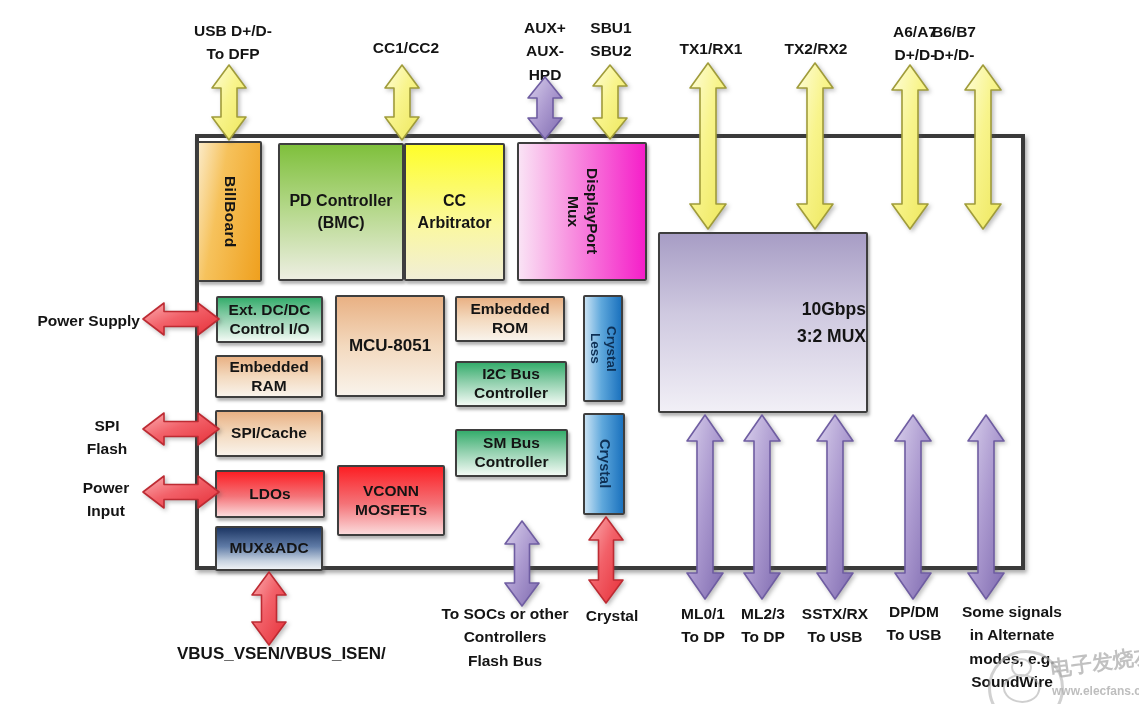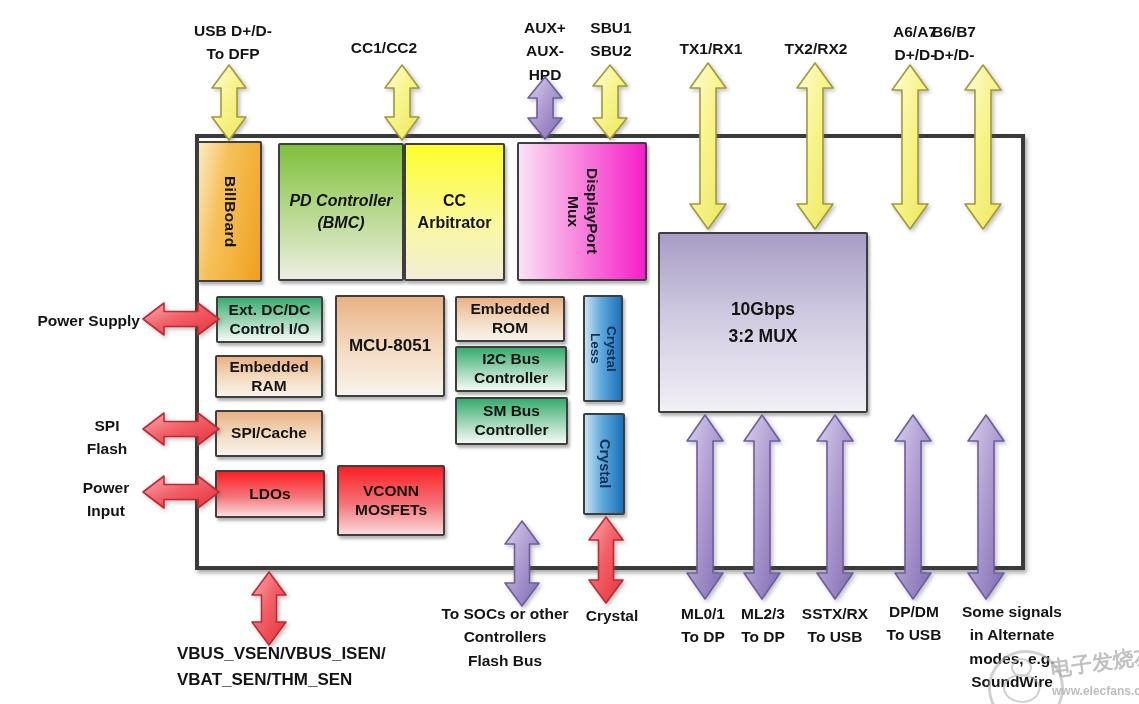--- a/index.html
+++ b/index.html
@@ -6,24 +6,24 @@
   #canvas{position:relative;width:1139px;height:704px;overflow:hidden;background:#fff;
           font-family:"Liberation Sans",sans-serif;color:#141414;}
   .chip{position:absolute;left:195px;top:134px;width:830px;height:436px;box-sizing:border-box;
         border:4.5px solid #3A3A3A;background:#fff;z-index:1;box-shadow:2px 3px 4px rgba(90,90,90,.5);}
   .blk{position:absolute;box-sizing:border-box;border:2.5px solid #3E3E3E;border-radius:2px;
        display:flex;flex-direction:column;align-items:center;justify-content:center;
        font-weight:bold;font-size:15.5px;line-height:1.22;text-align:center;z-index:3;
        box-shadow:2px 3px 3px rgba(90,90,90,.45);}
   .vblk{writing-mode:vertical-rl;}
   .g-orange{background:linear-gradient(100deg,#FBEAC6 0%,#F6C25C 35%,#EFA01E 100%);}
-  .g-pd{background:linear-gradient(180deg,#7FC03C 0%,#B7D98E 50%,#EDEEE2 100%);font-style:italic;}
+  .g-pd{background:linear-gradient(180deg,#7FC03C 0%,#B7D98E 50%,#EDEEE2 100%);}
   .g-ccy{background:linear-gradient(180deg,#FEFE2A 0%,#FAF8A0 60%,#F1EEd6 100%);}
   .g-dp{background:linear-gradient(90deg,#FAE3F5 0%,#F893E0 40%,#F51FC9 100%);}
-  .g-lav{background:linear-gradient(180deg,#A79DC5 0%,#CFC9E0 45%,#F1EFF6 100%);}
+  .g-lav{background:linear-gradient(180deg,#A79DC5 0%,#CFC9E0 45%,#F1EFF6 100%);align-items:flex-end;}
   .g-green{background:linear-gradient(180deg,#35AD6C 0%,#8FCFAC 45%,#F2FAF4 100%);}
   .g-tan{background:linear-gradient(180deg,#E9B184 0%,#F3D9BE 50%,#F9F3EB 100%);}
   .g-red{background:linear-gradient(180deg,#FC1F24 0%,#F47378 55%,#FBDADB 100%);}
   .g-blue{background:linear-gradient(90deg,#C8E2F4 0%,#5FA8DC 45%,#1B72BE 100%);color:#0E3055;}
   .g-navy{background:linear-gradient(180deg,#1E3765 0%,#5F7BA6 45%,#C6D2E0 80%,#EDF1F5 100%);}
   #b-mcu{font-size:17px;} #b-mux10,#b-mux480{font-size:17.5px;line-height:1.5;}
   #b-pd,#b-cc{font-size:16px;line-height:1.35;}
   #b-xless{font-size:13.5px;} #b-xtal{font-size:14.5px;} #b-bill{letter-spacing:.3px;}
   .lbl{position:absolute;font-weight:bold;font-size:15.5px;line-height:1.5;text-align:center;z-index:4;}
   .lbl span{display:block;}
@@ -96,35 +96,36 @@
     <span>ROM</span>
   </div>
   <div class="blk vblk g-blue" id="b-xless" style="left:583px;top:295px;width:40px;height:107px">
     <span>Crystal</span>
     <span>Less</span>
   </div>
   <div class="blk g-tan" style="left:215px;top:355px;width:108px;height:43px">
     <span>Embedded</span>
     <span>RAM</span>
   </div>
-  <div class="blk g-green" style="left:455px;top:346px;width:112px;height:46px">
+  <div class="blk g-green" style="left:455px;top:361px;width:112px;height:46px">
     <span>I2C Bus</span>
     <span>Controller</span>
   </div>
   <div class="blk g-tan" id="b-spi" style="left:215px;top:410px;width:108px;height:47px">SPI/Cache</div>
-  <div class="blk g-green" style="left:455px;top:397px;width:113px;height:48px">
+  <div class="blk g-green" style="left:455px;top:429px;width:113px;height:48px">
     <span>SM Bus</span>
     <span>Controller</span>
   </div>
   <div class="blk vblk g-blue" id="b-xtal" style="left:583px;top:413px;width:42px;height:102px">Crystal</div>
   <div class="blk g-red" id="b-ldos" style="left:215px;top:470px;width:110px;height:48px">LDOs</div>
   <div class="blk g-red" style="left:337px;top:465px;width:108px;height:71px">
     <span>VCONN</span>
     <span>MOSFETs</span>
   </div>
+  <div class="blk g-navy" style="left:215px;top:526px;width:108px;height:45px">MUX&amp;ADC</div>
 
   <div class="arrow" style="left: 211px; top: 64px; width: 36px; height: 77px;"><svg width="36" height="77" viewBox="0 0 36 77" xmlns="http://www.w3.org/2000/svg">
         <path d="M18 1 L35 24 L26 24 L26 53 L35 53 L18 76 L1 53 L10 53 L10 24 L1 24 Z" fill="url(#g-yellow)" stroke="#A09C3A" stroke-width="1.6" stroke-linejoin="round"></path>
       </svg></div>
   <div class="arrow" style="left: 384px; top: 64px; width: 36px; height: 77px;"><svg width="36" height="77" viewBox="0 0 36 77" xmlns="http://www.w3.org/2000/svg">
         <path d="M18 1 L35 24 L26 24 L26 53 L35 53 L18 76 L1 53 L10 53 L10 24 L1 24 Z" fill="url(#g-yellow)" stroke="#A09C3A" stroke-width="1.6" stroke-linejoin="round"></path>
       </svg></div>
   <div class="arrow" style="left: 527px; top: 76px; width: 36px; height: 64px;"><svg width="36" height="64" viewBox="0 0 36 64" xmlns="http://www.w3.org/2000/svg">
         <path d="M18 1 L35 22 L26 22 L26 42 L35 42 L18 63 L1 42 L10 42 L10 22 L1 22 Z" fill="url(#g-purple)" stroke="#6F5DA2" stroke-width="1.6" stroke-linejoin="round"></path>
       </svg></div>
@@ -174,21 +175,21 @@
         <path d="M19 1 L37 27 L27 27 L27 159 L37 159 L19 185 L1 159 L11 159 L11 27 L1 27 Z" fill="url(#g-purple)" stroke="#6F5DA2" stroke-width="1.6" stroke-linejoin="round"></path>
       </svg></div>
   <div class="arrow" style="left: 967px; top: 414px; width: 38px; height: 186px;"><svg width="38" height="186" viewBox="0 0 38 186" xmlns="http://www.w3.org/2000/svg">
         <path d="M19 1 L37 27 L27 27 L27 159 L37 159 L19 185 L1 159 L11 159 L11 27 L1 27 Z" fill="url(#g-purple)" stroke="#6F5DA2" stroke-width="1.6" stroke-linejoin="round"></path>
       </svg></div>
 
   <div class="lbl" style="left:163px;top:19px;width:140px">
     <span>USB D+/D-</span>
     <span>To DFP</span>
   </div>
-  <div class="lbl" style="left:324px;top:36px;width:120px">
+  <div class="lbl" style="left:346px;top:36px;width:120px">
     <span>CC1/CC2</span>
   </div>
   <div class="lbl" style="left:505px;top:16px;width:80px">
     <span>AUX+</span>
     <span>AUX-</span>
     <span>HPD</span>
   </div>
   <div class="lbl" style="left:571px;top:16px;width:80px">
     <span>SBU1</span>
     <span>SBU2</span>
@@ -215,21 +216,20 @@
     <span>SPI</span>
     <span>Flash</span>
   </div>
   <div class="lbl" style="left:56px;top:476px;width:100px">
     <span>Power</span>
     <span>Input</span>
   </div>
 
   <div class="lbl" id="l-vbus" style="left:177px;top:641px;width:250px;text-align:left">
     <span>VBUS_VSEN/VBUS_ISEN/</span>
-    <span>VBAT_SEN/THM_SEN</span>
   </div>
   <div class="lbl" style="left:415px;top:602px;width:180px">
     <span>To SOCs or other</span>
     <span>Controllers</span>
     <span>Flash Bus</span>
   </div>
   <div class="lbl" style="left:567px;top:604px;width:90px">
     <span>Crystal</span>
   </div>
   <div class="lbl" style="left:663px;top:602px;width:80px">

